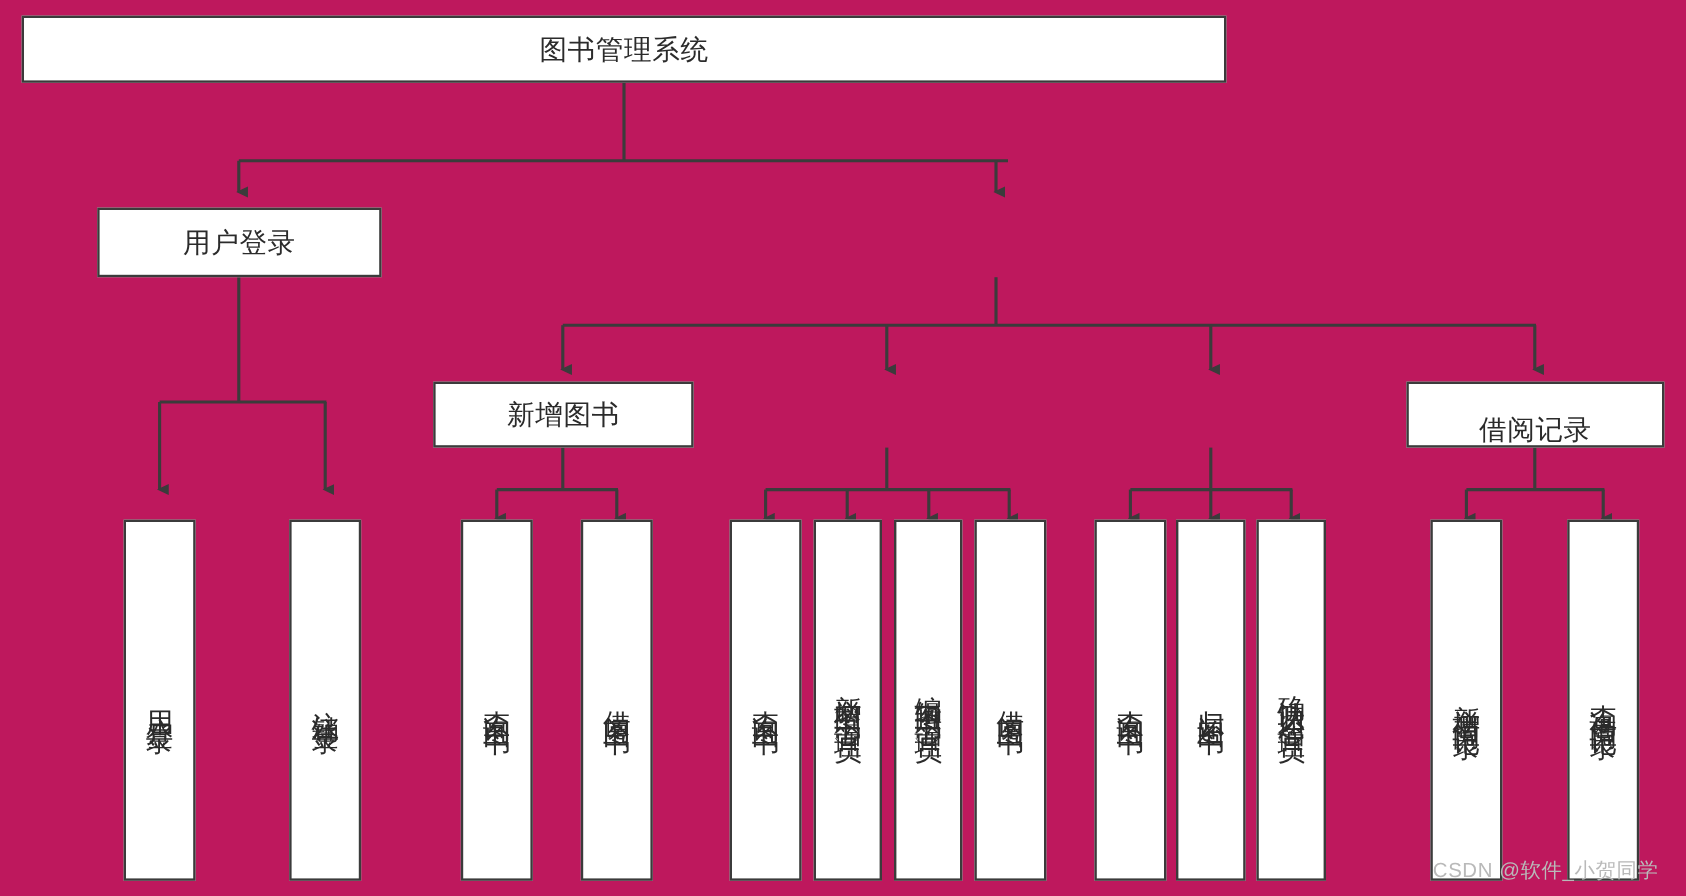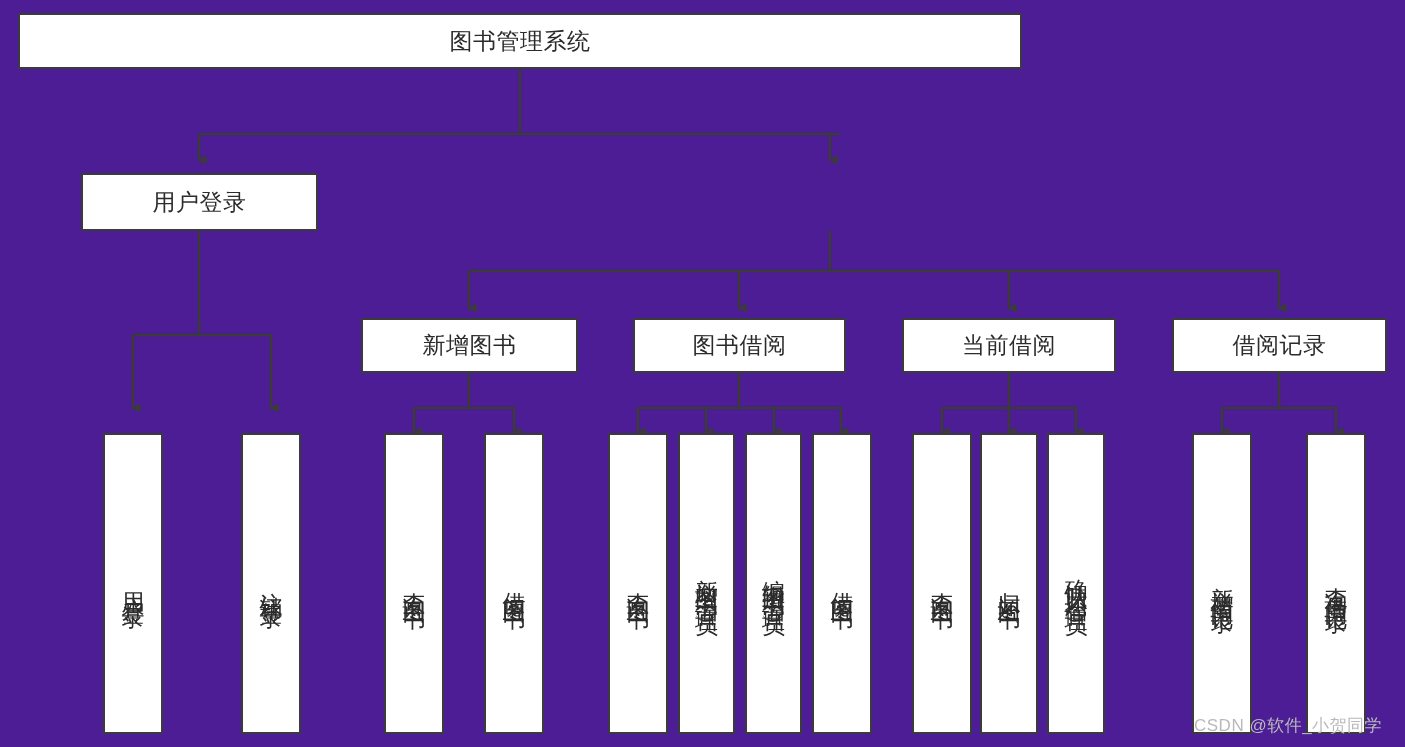--- a/index.html
+++ b/index.html
@@ -10,21 +10,21 @@
   body {
     width: 1405px;
     height: 747px;
     font-family: "Liberation Sans", "DejaVu Sans", sans-serif;
     overflow: hidden;
   }
   #diagram-root {
     position: relative;
     width: 1405px;
     height: 747px;
-    background: #4c1d95;
+    background: #be185d;
   }
   svg#edges {
     position: absolute;
     left: 0;
     top: 0;
     width: 1405px;
     height: 747px;
   }
   .node {
     position: absolute;
@@ -129,27 +129,21 @@
     <span class="label">图书管理系统</span>
   </div>
 
   <div class="node horiz" style="left:81px; top:173px; width:237px; height:58px;">
     <span class="label">用户登录</span>
   </div>
 
   <div class="node horiz" style="left:361px; top:318px; width:217px; height:55px;">
     <span class="label">新增图书</span>
   </div>
-  <div class="node horiz" style="left:633px; top:318px; width:213px; height:55px;">
-    <span class="label">图书借阅</span>
-  </div>
-  <div class="node horiz" style="left:902px; top:318px; width:214px; height:55px;">
-    <span class="label">当前借阅</span>
-  </div>
-  <div class="node horiz" style="left:1172px; top:318px; width:215px; height:55px;">
+  <div class="node horiz" style="left:1172px; top:318px; width:215px; height:55px;align-items:flex-end;">
     <span class="label">借阅记录</span>
   </div>
 
   <div class="node vert" style="left:103px; top:433px; width:60px; height:301px;">
     <span class="label">用户登录</span>
   </div>
   <div class="node vert" style="left:241px; top:433px; width:60px; height:301px;">
     <span class="label">注销登录</span>
   </div>
 

